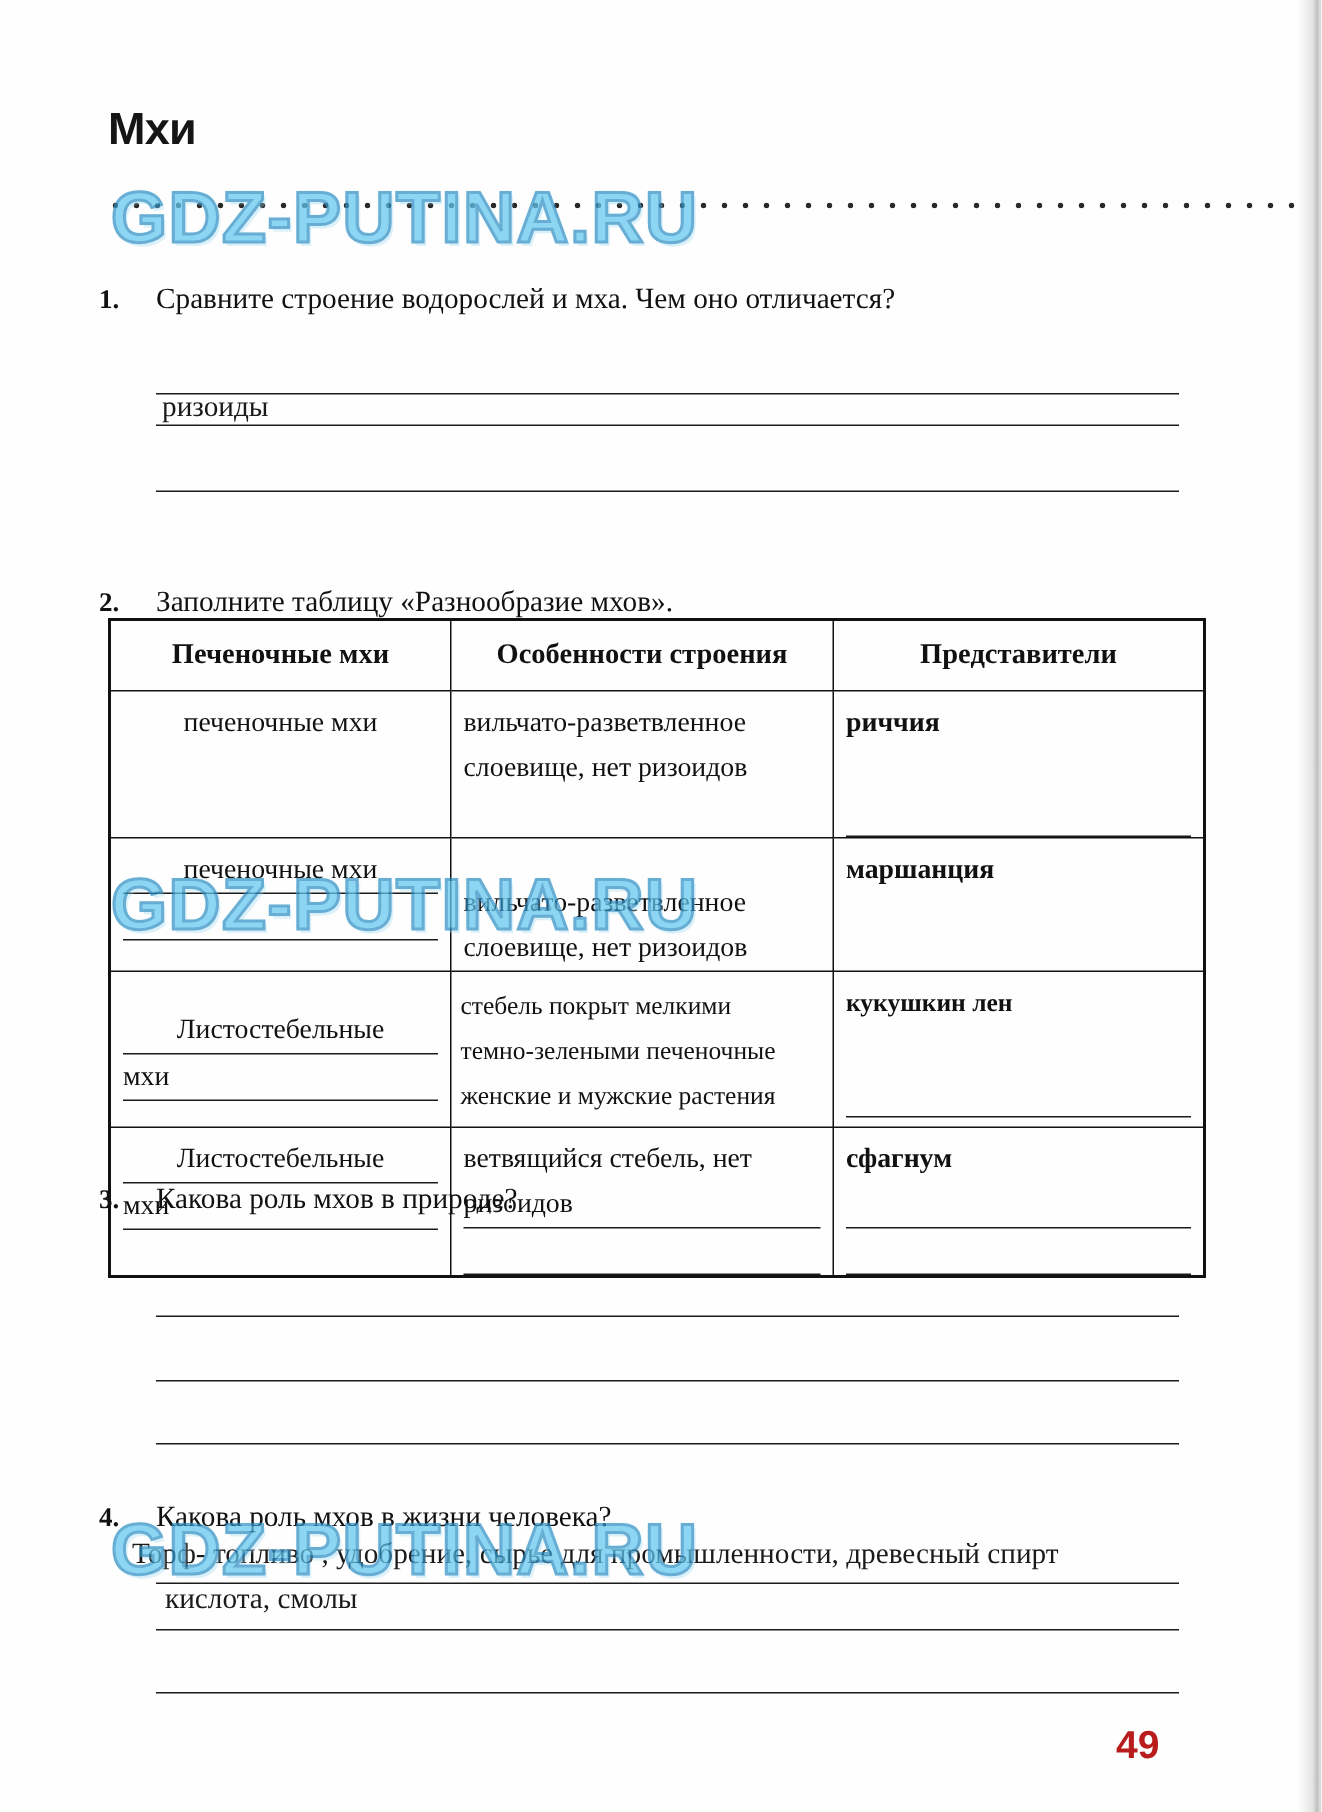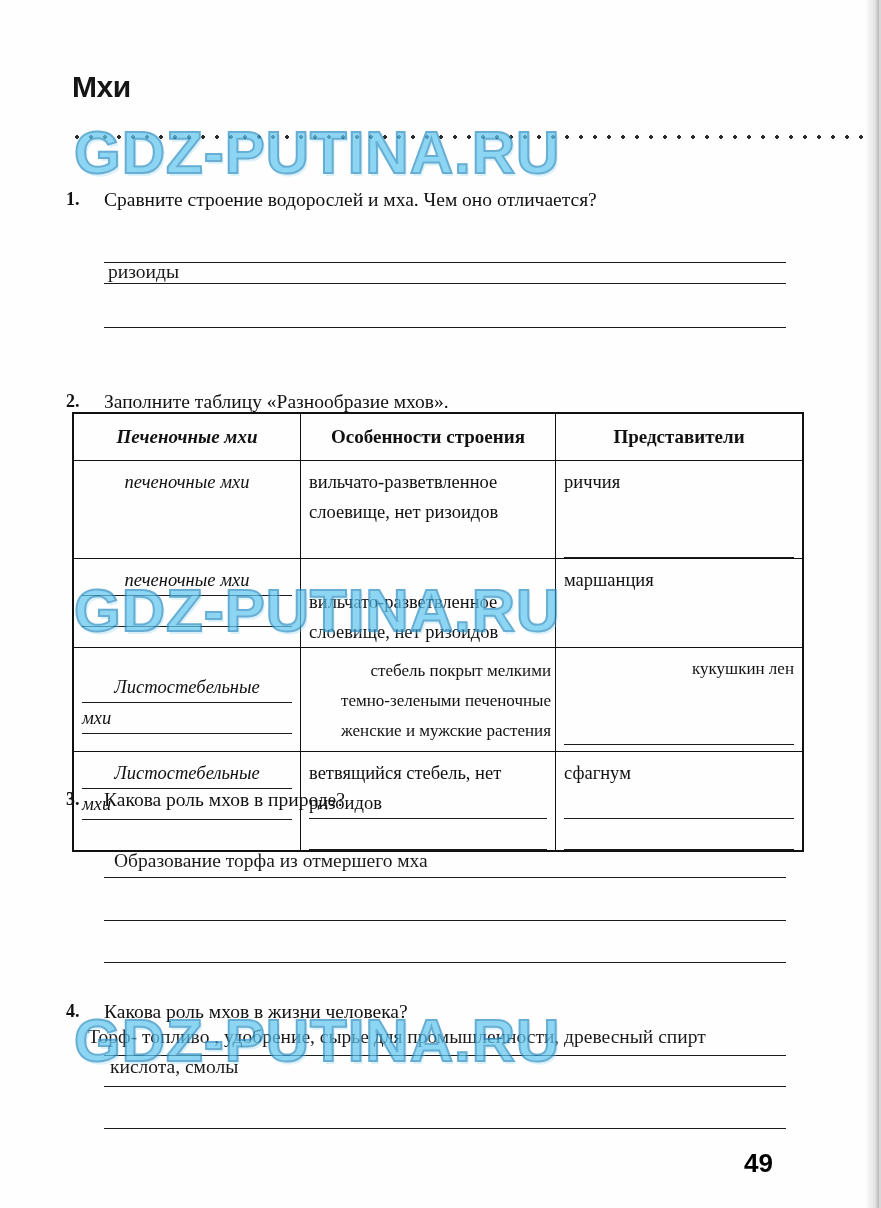--- a/index.html
+++ b/index.html
@@ -115,60 +115,60 @@
     position: relative;
   }
   .tbl th {
     text-align: center;
     font-weight: bold;
     font-size: 19px;
     height: 38px;
     padding: 4px 2px;
     vertical-align: middle;
   }
-  .col-a { width: 222px; font-style: italic; }
+  .col-a { width: 222px; }
   .col-b { width: 250px; }
-  .col-c { width: 242px; }
+  .col-c { width: 242px; font-weight: bold; }
 
   .cell-body {
     position: relative;
     height: 100%;
     padding: 6px 8px 0 8px;
     box-sizing: border-box;
     font-size: 18.5px;
     line-height: 30px;
   }
   .cell-line {
     border-bottom: 1.5px solid #1b1b1b;
     height: 30px;
     line-height: 30px;
     white-space: nowrap;
     overflow: visible;
   }
   .cell-line.no-rule { border-bottom: none; }
   .cell-line.center { text-align: center; }
-  .cell-small { font-size: 17px; text-align: right; }
+  .cell-small { font-size: 17px; }
 
   
   .page-num {
     position: absolute;
     left: 744px;
     top: 1148px;
     font-family: "Liberation Sans", "DejaVu Sans", sans-serif;
     font-size: 26px;
     font-weight: bold;
-    color: #000000;
+    color: #b91c1c;
   }
 
   
   .wm {
     position: absolute;
     font-family: "Liberation Sans", "DejaVu Sans", sans-serif;
     font-weight: bold;
-    font-size: 60px;
+    font-size: 48px;
     letter-spacing: 1px;
     color: #63c8ef;
     -webkit-text-stroke: 2px #2f8fc4;
     text-shadow: 0 0 2px rgba(120,200,235,0.8), 2px 3px 0 rgba(150,215,240,0.45);
     opacity: 0.72;
     white-space: nowrap;
     pointer-events: none;
     user-select: none;
   }
   .wm-1 { left: 74px;  top: 118px; }
@@ -310,21 +310,20 @@
             </div>
           </td>
         </tr>
       </tbody>
     </table>
 
     <div class="q" style="top:788px;">
       <span class="q-num">3.</span>
       <span class="q-text">Какова роль мхов в природе?</span>
     </div>
-    <div class="ans-text" style="top:850px;left:114px;">Образование торфа из отмершего мха</div>
     <div class="ans-line" style="top:877px;"></div>
     <div class="ans-line" style="top:920px;"></div>
     <div class="ans-line" style="top:962px;"></div>
 
     <div class="q" style="top:1000px;">
       <span class="q-num">4.</span>
       <span class="q-text">Какова роль мхов в жизни человека?</span>
     </div>
     <div class="ans-text" style="top:1026px;left:88px;text-align:center;">Торф- топливо , удобрение, сырье для промышленности, древесный спирт</div>
     <div class="ans-line" style="top:1055px;"></div>

